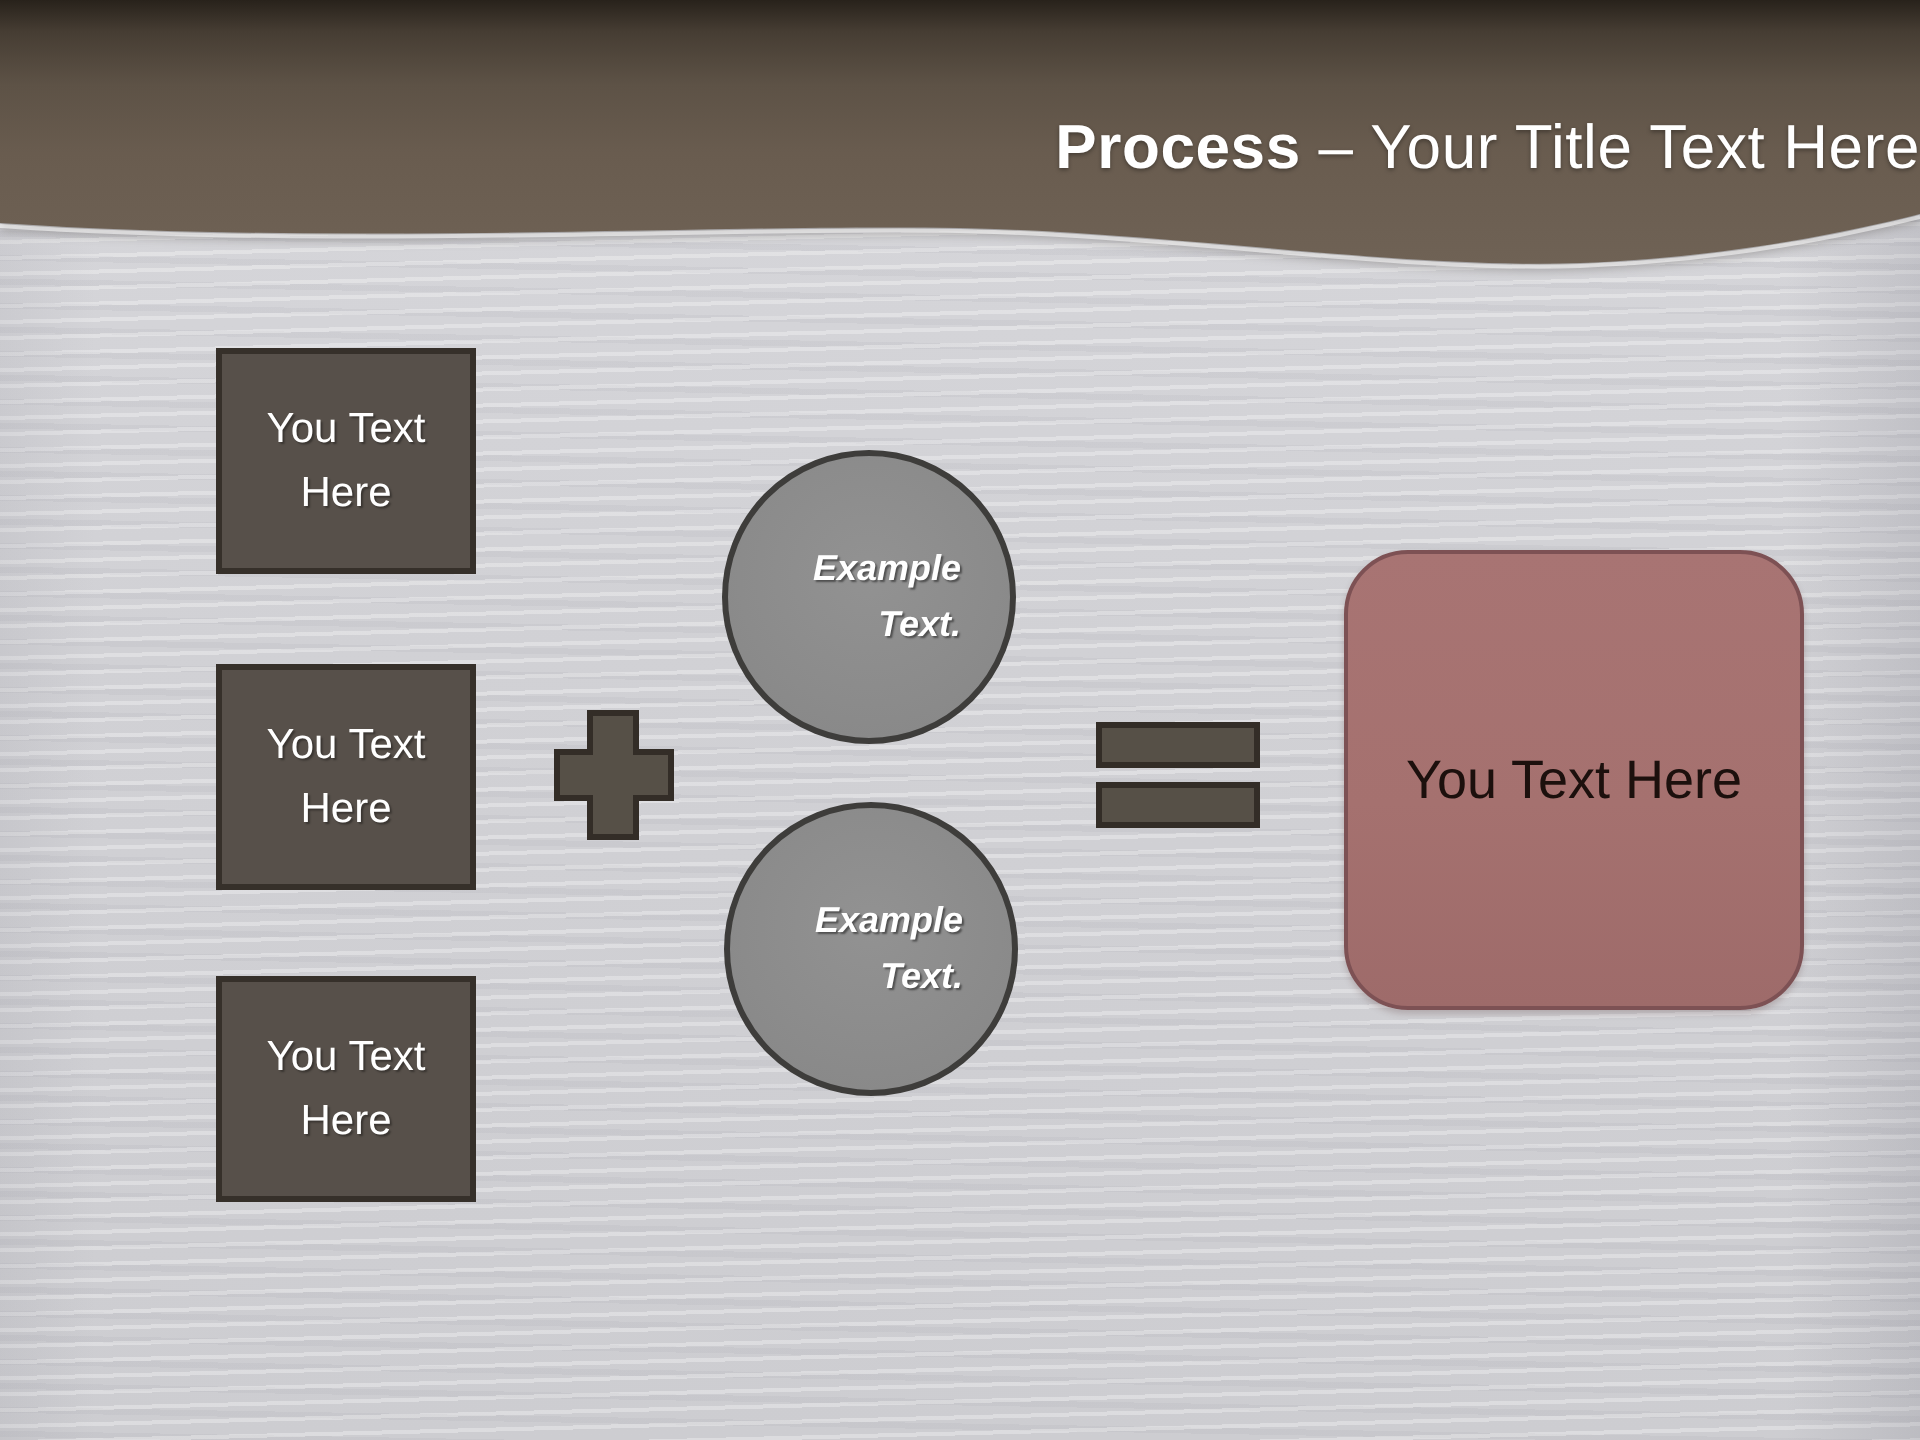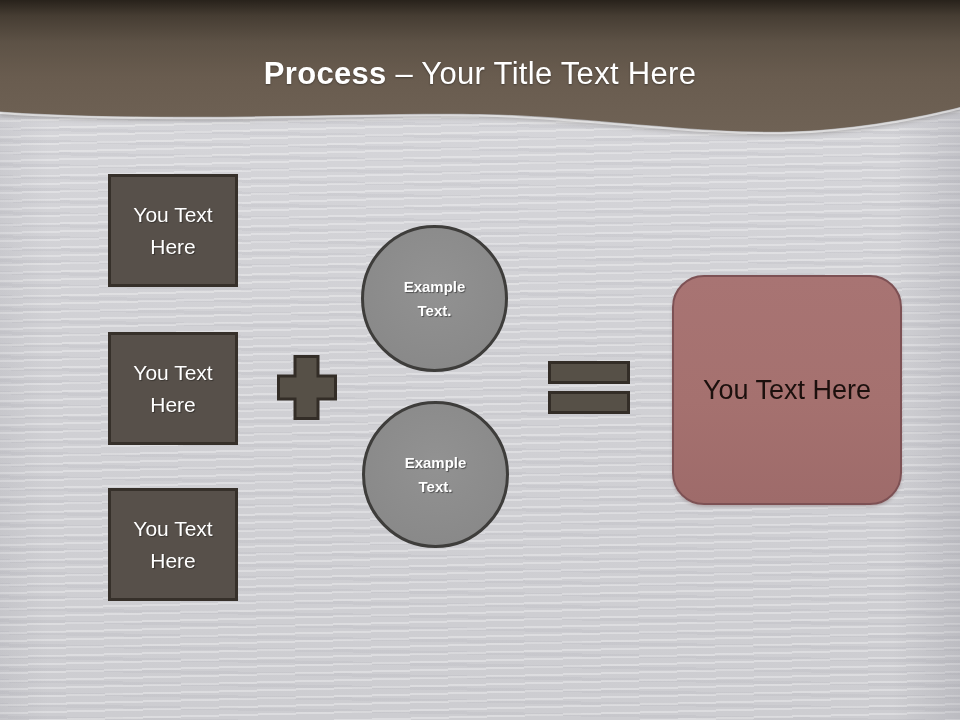--- a/index.html
+++ b/index.html
@@ -16,21 +16,21 @@
       repeating-linear-gradient(178.5deg, rgba(255,255,255,0.30) 0 2px, rgba(255,255,255,0) 2px 8px),
       repeating-linear-gradient(181deg, rgba(150,150,160,0.10) 0 3px, rgba(150,150,160,0) 3px 12px),
       linear-gradient(180deg,#d7d7db 0%, #d1d1d5 45%, #cdcdd1 100%);
   }
   .header-svg{
     position:absolute;left:0;top:0;
     filter:drop-shadow(0 2px 2px rgba(60,55,50,0.35));
   }
   .slide-title{
     position:absolute;left:0;top:56px;width:100%;
-    text-align:center;
+    text-align:right;
     color:#fff;
     font-size:31px;
     letter-spacing:0.3px;
     text-shadow:0 1px 2px rgba(0,0,0,0.35);
     white-space:pre;
   }
   .slide-title .bold{font-weight:bold;}
   .input-box{
     position:absolute;left:108px;width:130px;height:113px;
     box-sizing:border-box;
@@ -54,22 +54,23 @@
     border-radius:50%;
     background:radial-gradient(circle at 50% 42%, #929292 0%, #8b8b8b 60%, #868686 100%);
     border:3px solid #3e3d3b;
     color:#fff;
     display:flex;align-items:center;justify-content:center;text-align:center;
   }
   .circle.c1{left:361px;top:225px;}
   .circle.c2{left:362px;top:401px;}
   .circle .circle-label{
     width:92px;
-    font-size:15px;font-weight:bold;line-height:1.55;
+    font-size:18px;font-weight:bold;font-style:italic;line-height:1.55;
     text-shadow:1px 1px 1px rgba(0,0,0,0.45);
+    text-align:right;
   }
   .result-box{
     position:absolute;left:672px;top:275px;width:230px;height:230px;
     box-sizing:border-box;
     border-radius:32px;
     background:linear-gradient(180deg,#a87473 0%, #a5716f 55%, #9e6b6a 100%);
     border:2px solid #7d5154;
     box-shadow:0 2px 3px rgba(90,60,60,0.25);
     color:#1c100d;
     font-size:27px;

